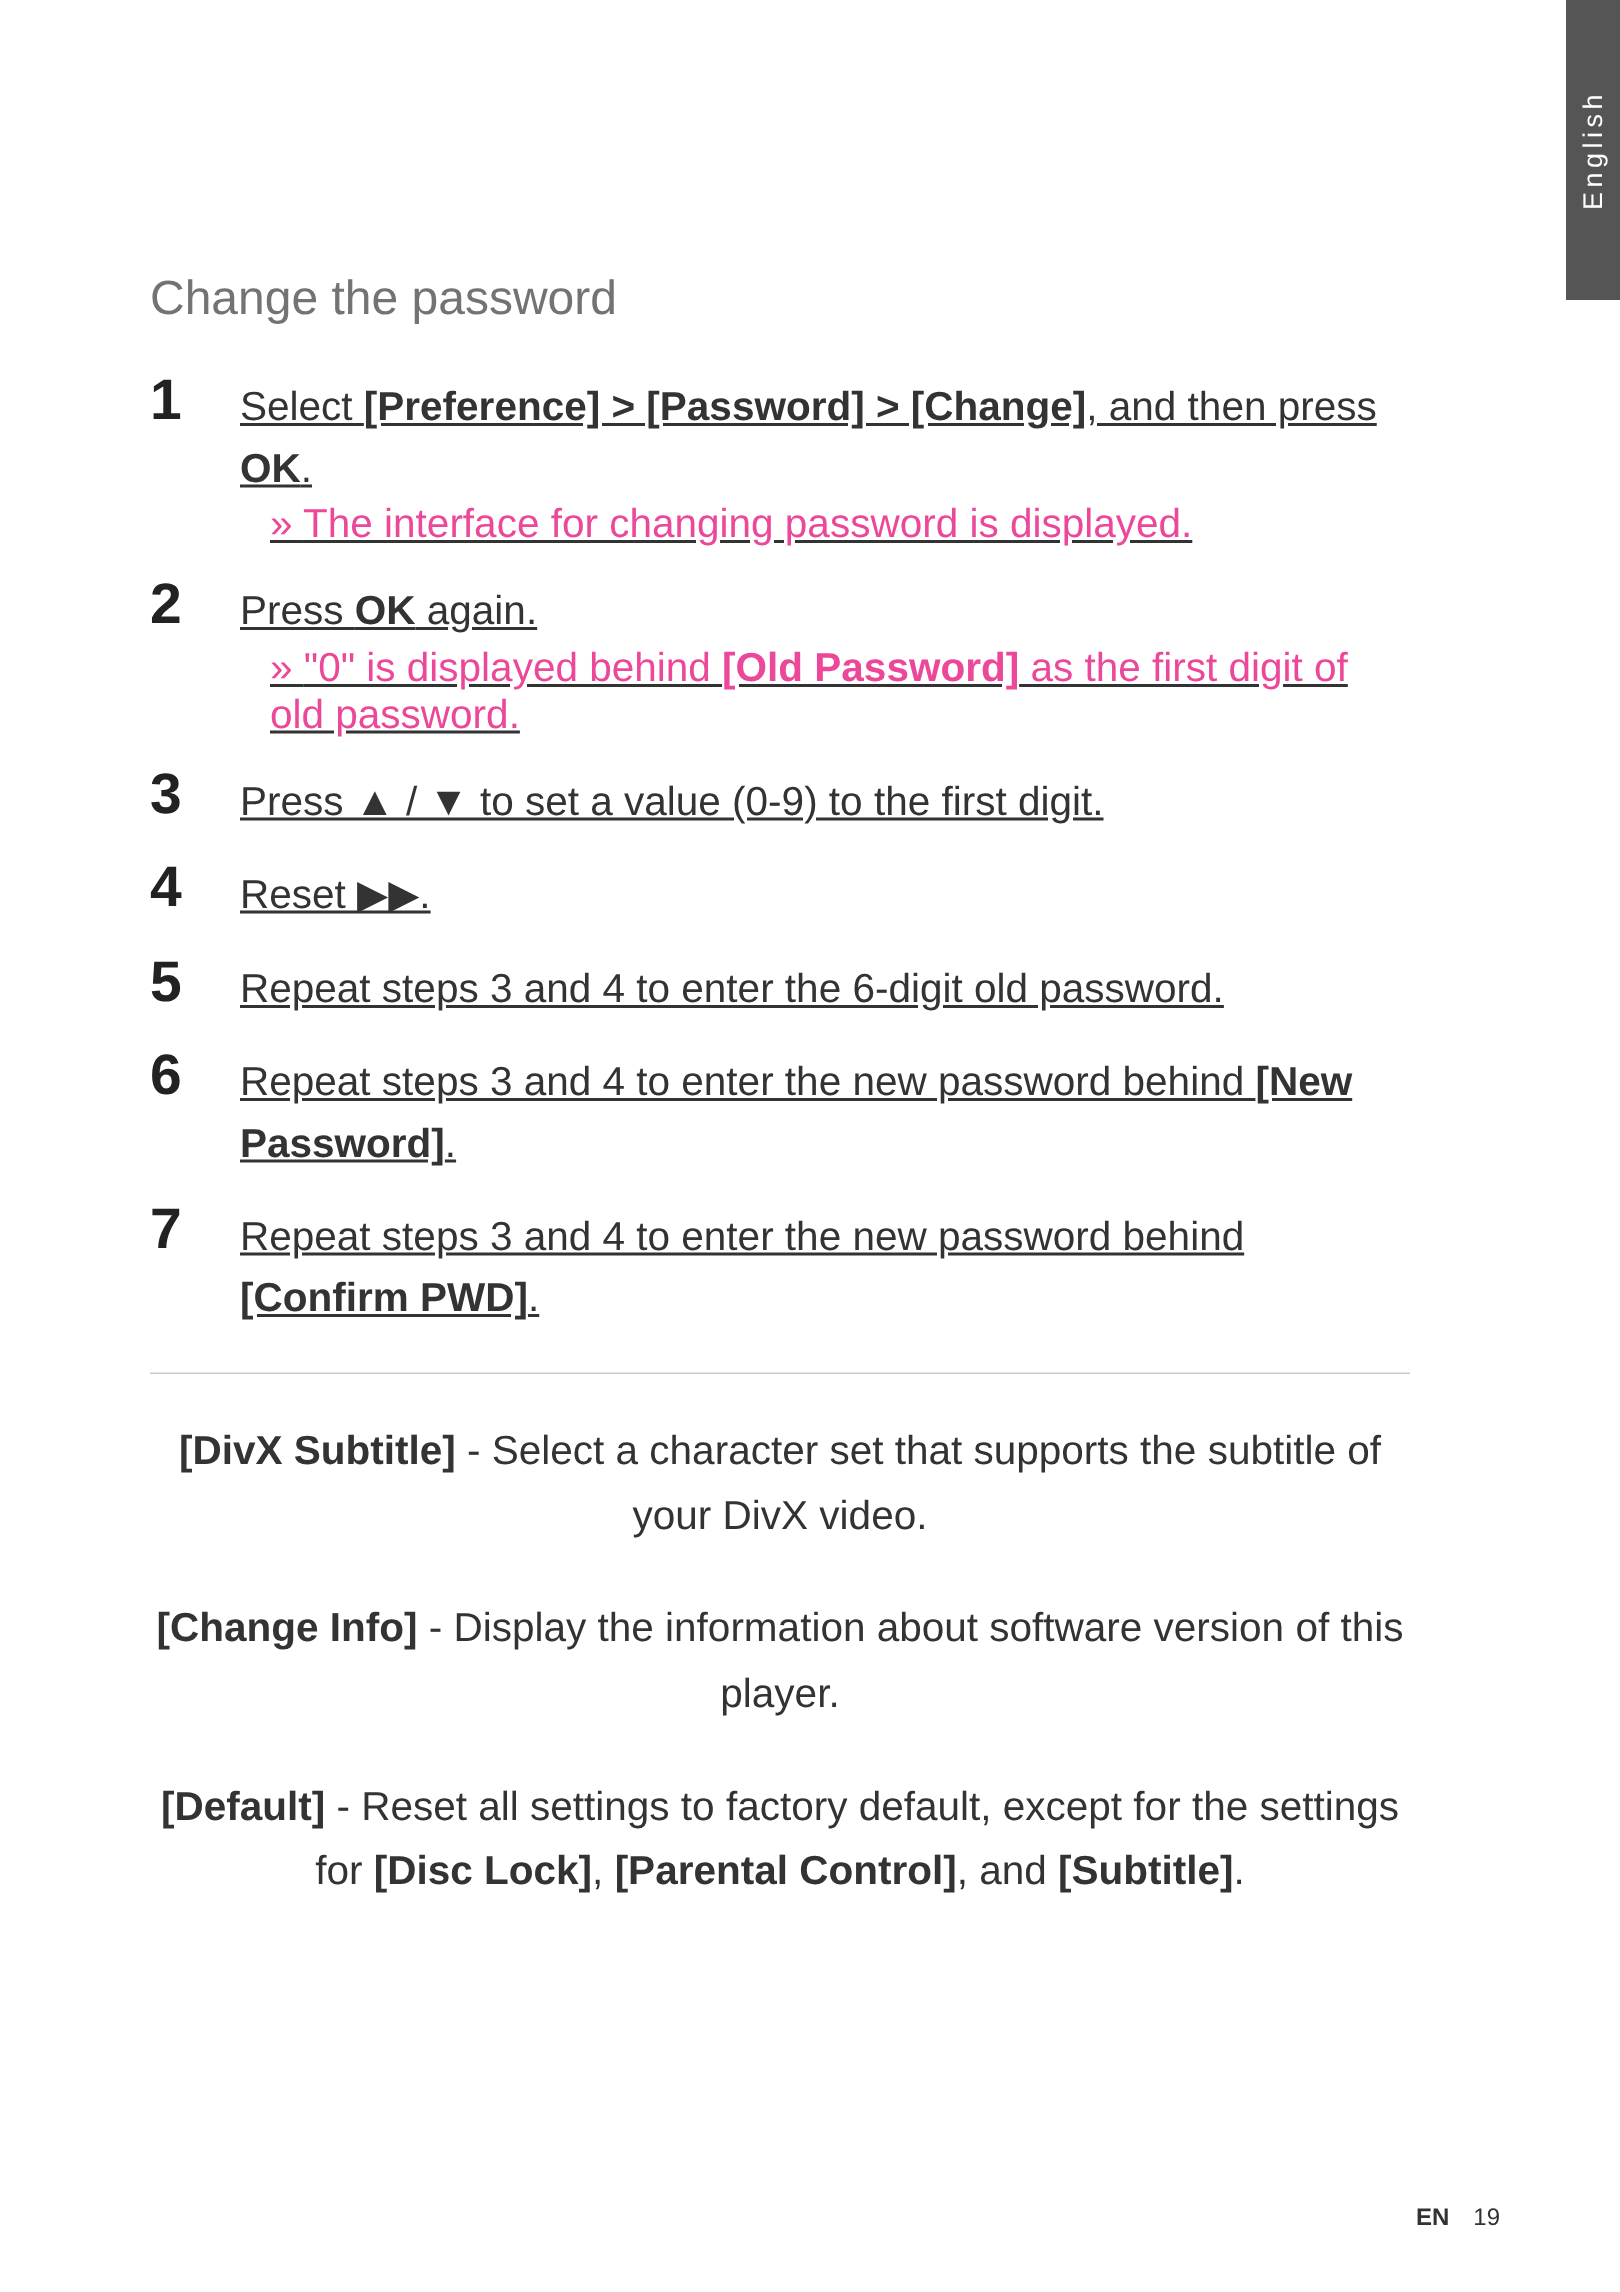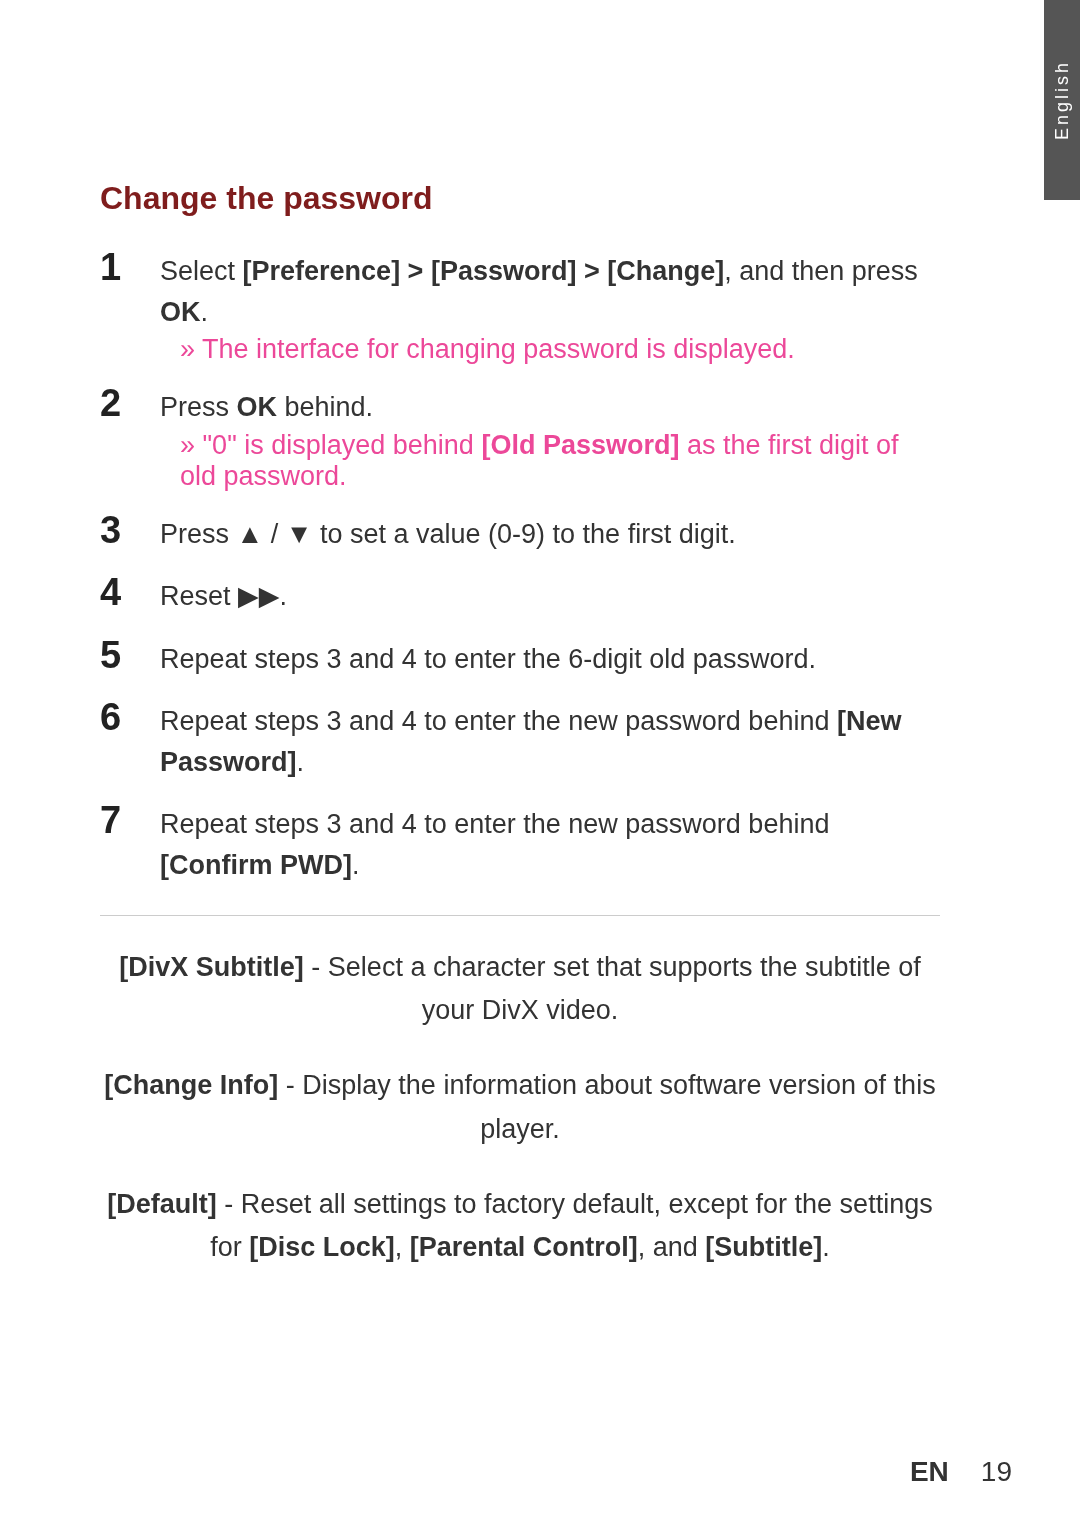--- a/index.html
+++ b/index.html
@@ -49,22 +49,22 @@
     }
 
     .main-content {
       padding-top: 120px;
       padding-left: 20px;
       padding-right: 60px;
     }
 
     .section-title {
       font-size: 32px;
-      font-weight: bold;
-      color: #7f1d1d;
+      font-weight: normal;
+      color: #737373;
       margin-bottom: 30px;
     }
 
     .steps-container {
       margin-bottom: 30px;
     }
 
     .step-row {
       display: flex;
       align-items: flex-start;
@@ -75,20 +75,21 @@
       font-size: 38px;
       font-weight: bold;
       color: #222222;
       min-width: 60px;
       line-height: 1.1;
     }
 
     .step-content {
       flex: 1;
       padding-top: 4px;
+      text-decoration: underline;
     }
 
     .step-main {
       font-size: 27px;
       line-height: 1.5;
       color: #333333;
     }
 
     .step-sub {
       font-size: 27px;
@@ -122,26 +123,26 @@
     .info-line {
       font-size: 27px;
       line-height: 1.6;
       color: #333333;
       text-align: center;
     }
 
     .footer {
       position: absolute;
       bottom: 40px;
-      right: 68px;
-      font-size: 28px;
+      right: 80px;
+      font-size: 16px;
       color: #555555;
       display: flex;
       align-items: center;
-      gap: 32px;
+      gap: 16px;
     }
 
     .footer-en {
       font-weight: bold;
       color: #333333;
     }
 
     .footer-num {
       color: #333333;
     }
@@ -168,21 +169,21 @@
             <span>Select </span><span class="bold-text">[Preference] &gt; [Password] &gt; [Change]</span><span>, and then press </span><span class="ok-text">OK</span><span>.</span>
           </div>
           <div class="step-sub">The interface for changing password is displayed.</div>
         </div>
       </div>
 
       <div class="step-row">
         <div class="step-number">2</div>
         <div class="step-content">
           <div class="step-main">
-            <span>Press </span><span class="ok-text">OK</span><span> behind.</span>
+            <span>Press </span><span class="ok-text">OK</span><span> again.</span>
           </div>
           <div class="step-sub">"0" is displayed behind <span class="bold-text">[Old Password]</span> as the first digit of old password.</div>
         </div>
       </div>
 
       <div class="step-row">
         <div class="step-number">3</div>
         <div class="step-content">
           <div class="step-main">
             <span>Press ▲ / ▼ to set a value (0-9) to the first digit.</span>

